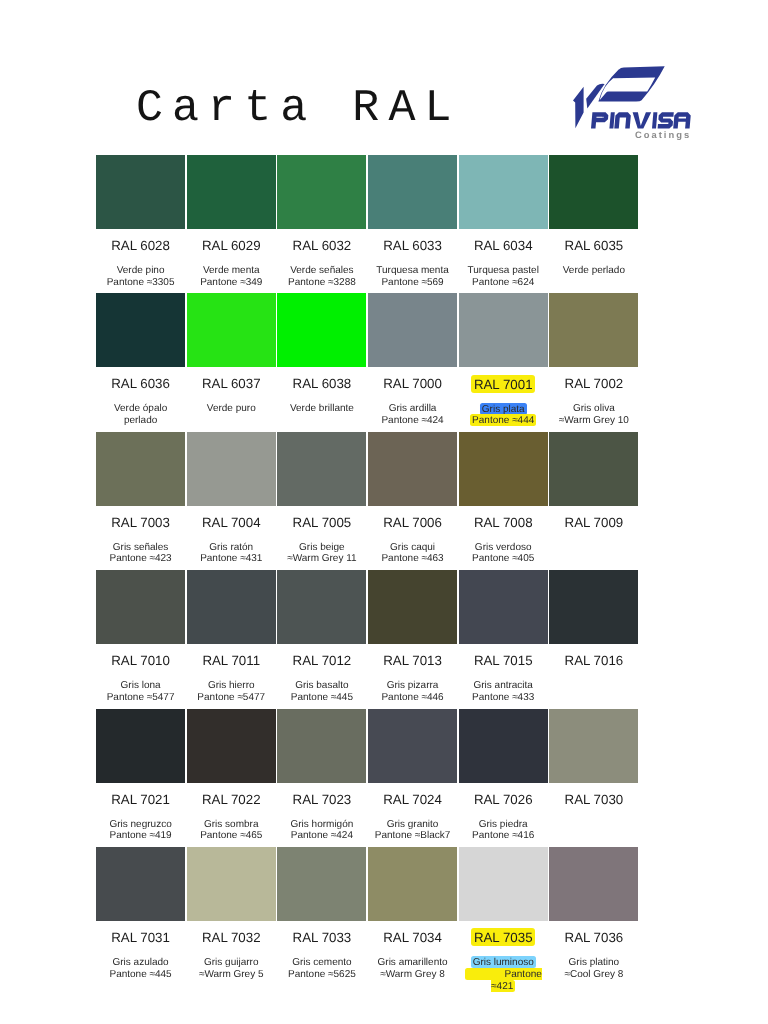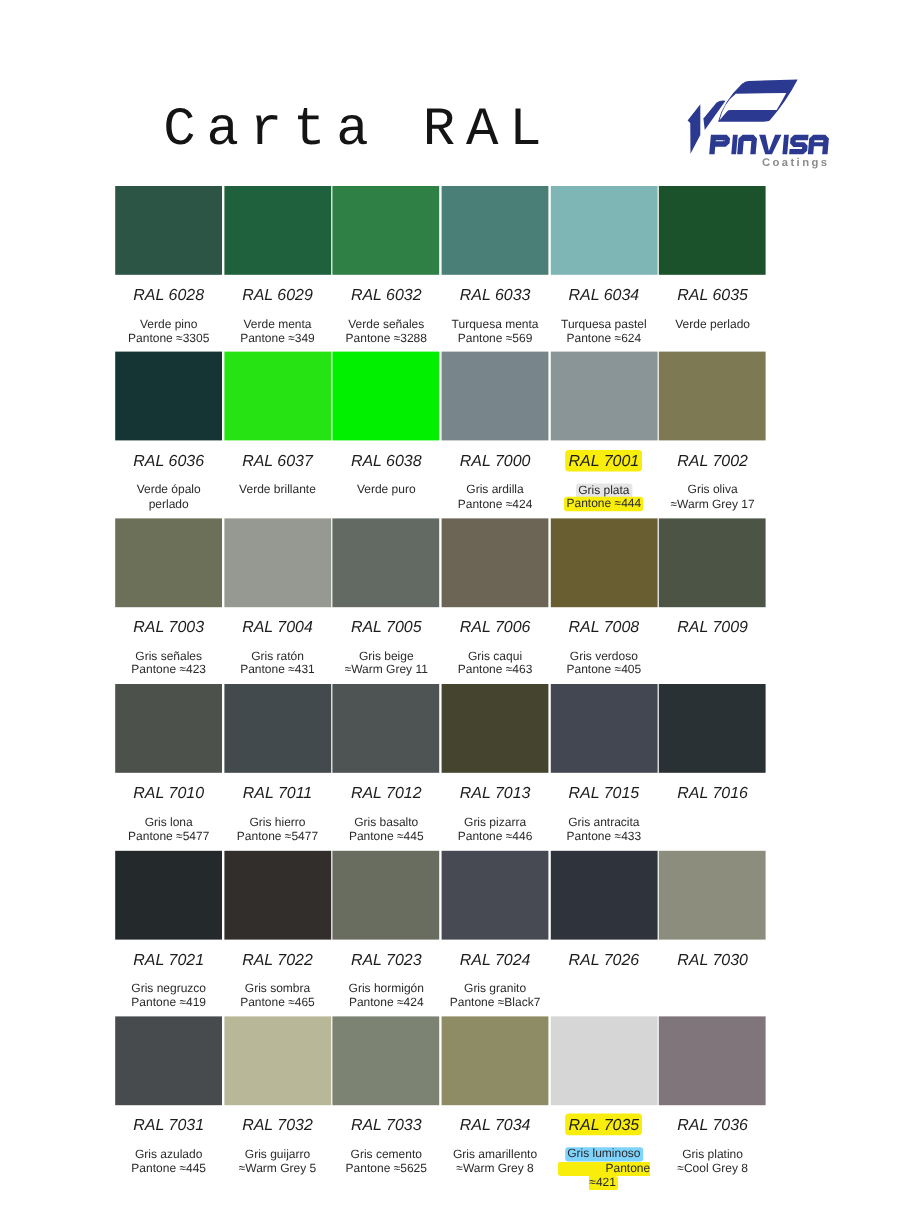--- a/index.html
+++ b/index.html
@@ -32,21 +32,21 @@
   }
 
   
   #grid{position:absolute;left:96px;top:155px;width:544px;}
   .row{position:relative;width:544px;height:138.4px;}
   .cells{display:flex;width:544px;}
   .cell{width:90.6667px;box-sizing:border-box;padding-right:1.5px;}
   .sw{height:74px;width:100%;}
   .ral{
     text-align:center;font-size:13.3px;color:#1c1c1c;
-    height:14px;line-height:14px;white-space:nowrap;padding-top:10px;font-style:italic;
+    height:14px;line-height:14px;white-space:nowrap;padding-top:10px;
   }
   .ral span.hl{background:#fdf400;padding:1.5px 2.5px;border-radius:3px;}
   .names{
     text-align:center;font-size:10px;color:#2a2a2a;
     padding-top:22px;line-height:11.6px;
   }
   .names span.hl{background:#fdf400;padding:0.5px 2px;border-radius:2.5px;}
   .nm{display:block;}
 </style>
 </head>
@@ -161,36 +161,36 @@
           <div class="cell ral"><span>RAL 7000</span></div>
           <div class="cell ral"><span class="hl" style="background: rgb(249, 237, 12);">RAL 7001</span></div>
           <div class="cell ral"><span>RAL 7002</span></div>
         </div>
         <div class="cells">
           <div class="cell names">
             <div class="nm"><span>Verde ópalo</span></div>
             <div class="nm"><span>perlado</span></div>
           </div>
           <div class="cell names">
+            <div class="nm"><span>Verde puro</span></div>
+          </div>
+          <div class="cell names">
             <div class="nm"><span>Verde brillante</span></div>
-          </div>
-          <div class="cell names">
-            <div class="nm"><span>Verde puro</span></div>
           </div>
           <div class="cell names">
             <div class="nm"><span>Gris ardilla</span></div>
             <div class="nm"><span>Pantone ≈424</span></div>
           </div>
           <div class="cell names">
-            <div class="nm"><span class="hl" style="background: #e5e5e5;">Gris plata</span></div>
+            <div class="nm"><span class="hl" style="background: #3b82f6;">Gris plata</span></div>
             <div class="nm"><span class="hl" style="background: rgb(249, 237, 12);">Pantone ≈444</span></div>
           </div>
           <div class="cell names">
             <div class="nm"><span>Gris oliva</span></div>
-            <div class="nm"><span>≈Warm Grey 17</span></div>
+            <div class="nm"><span>≈Warm Grey 10</span></div>
           </div>
         </div>
       </div>
       <div class="row">
         <div class="cells">
           <div class="cell">
             <div class="sw" style="background: rgb(108, 112, 89);"></div>
           </div>
           <div class="cell">
             <div class="sw" style="background: rgb(150, 153, 146);"></div>
@@ -330,20 +330,24 @@
             <div class="nm"><span>Pantone ≈465</span></div>
           </div>
           <div class="cell names">
             <div class="nm"><span>Gris hormigón</span></div>
             <div class="nm"><span>Pantone ≈424</span></div>
           </div>
           <div class="cell names">
             <div class="nm"><span>Gris granito</span></div>
             <div class="nm"><span>Pantone ≈Black7</span></div>
           </div>
+          <div class="cell names">
+            <div class="nm"><span>Gris piedra</span></div>
+            <div class="nm"><span>Pantone ≈416</span></div>
+          </div>
         </div>
       </div>
       <div class="row">
         <div class="cells">
           <div class="cell">
             <div class="sw" style="background: rgb(71, 75, 78);"></div>
           </div>
           <div class="cell">
             <div class="sw" style="background: rgb(184, 184, 153);"></div>
           </div>

